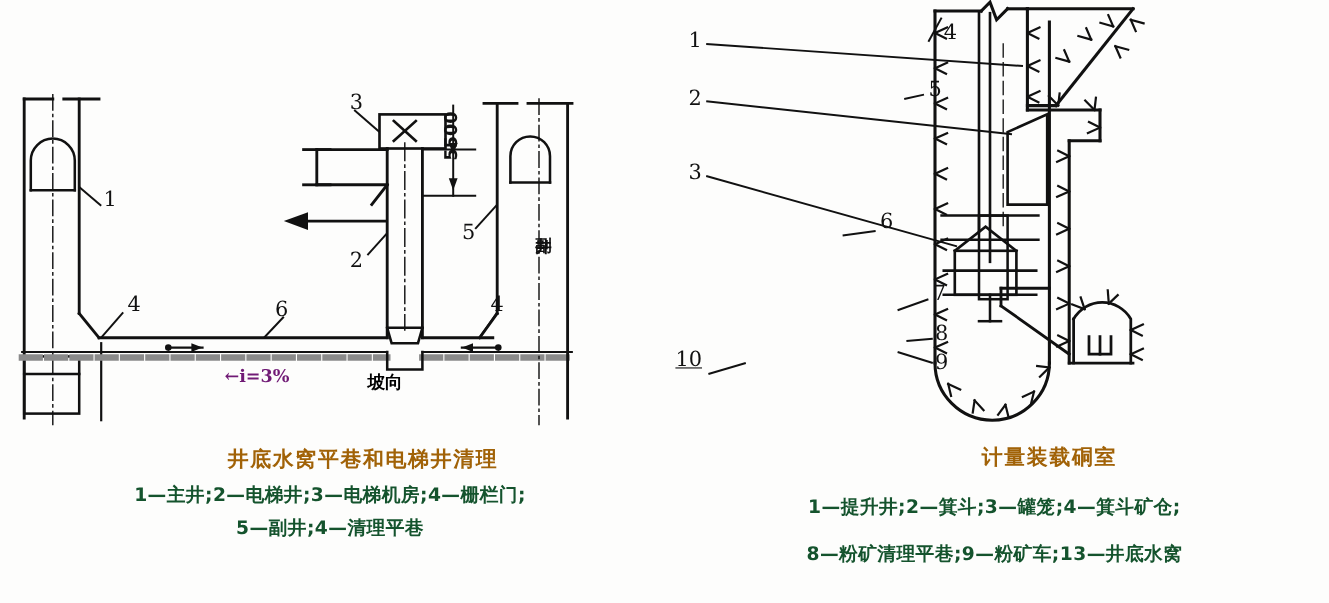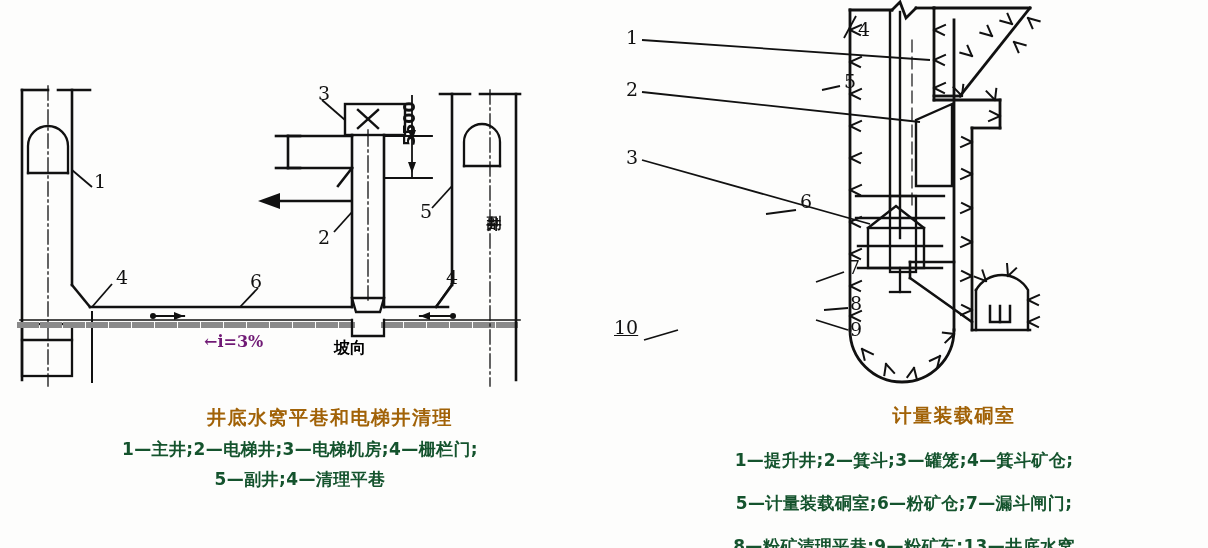--- a/index.html
+++ b/index.html
@@ -461,18 +461,17 @@
     <div class="lbl" style="left:244px; top:72px;">5</div>
     <div class="lbl" style="left:200px; top:192px;">6</div>
     <div class="lbl" style="left:248px; top:258px;">7</div>
     <div class="lbl" style="left:250px; top:294px;">8</div>
     <div class="lbl" style="left:250px; top:320px;">9</div>
     <div class="lbl" style="left:14px;  top:318px;text-decoration:underline;">10</div>
 
     <div class="caption-block" id="caption-right">
       <div class="fig-title">计量装载硐室</div>
       <div class="legend-line">1—提升井;2—箕斗;3—罐笼;4—箕斗矿仓;</div>
-      <div class="legend-line">5—计量装载硐室;6—粉矿仓;7—漏斗闸门;</div>
       <div class="legend-line">8—粉矿清理平巷;9—粉矿车;13—井底水窝</div>
     </div>
   </div>
 
 </div>
 
 </body></html>

